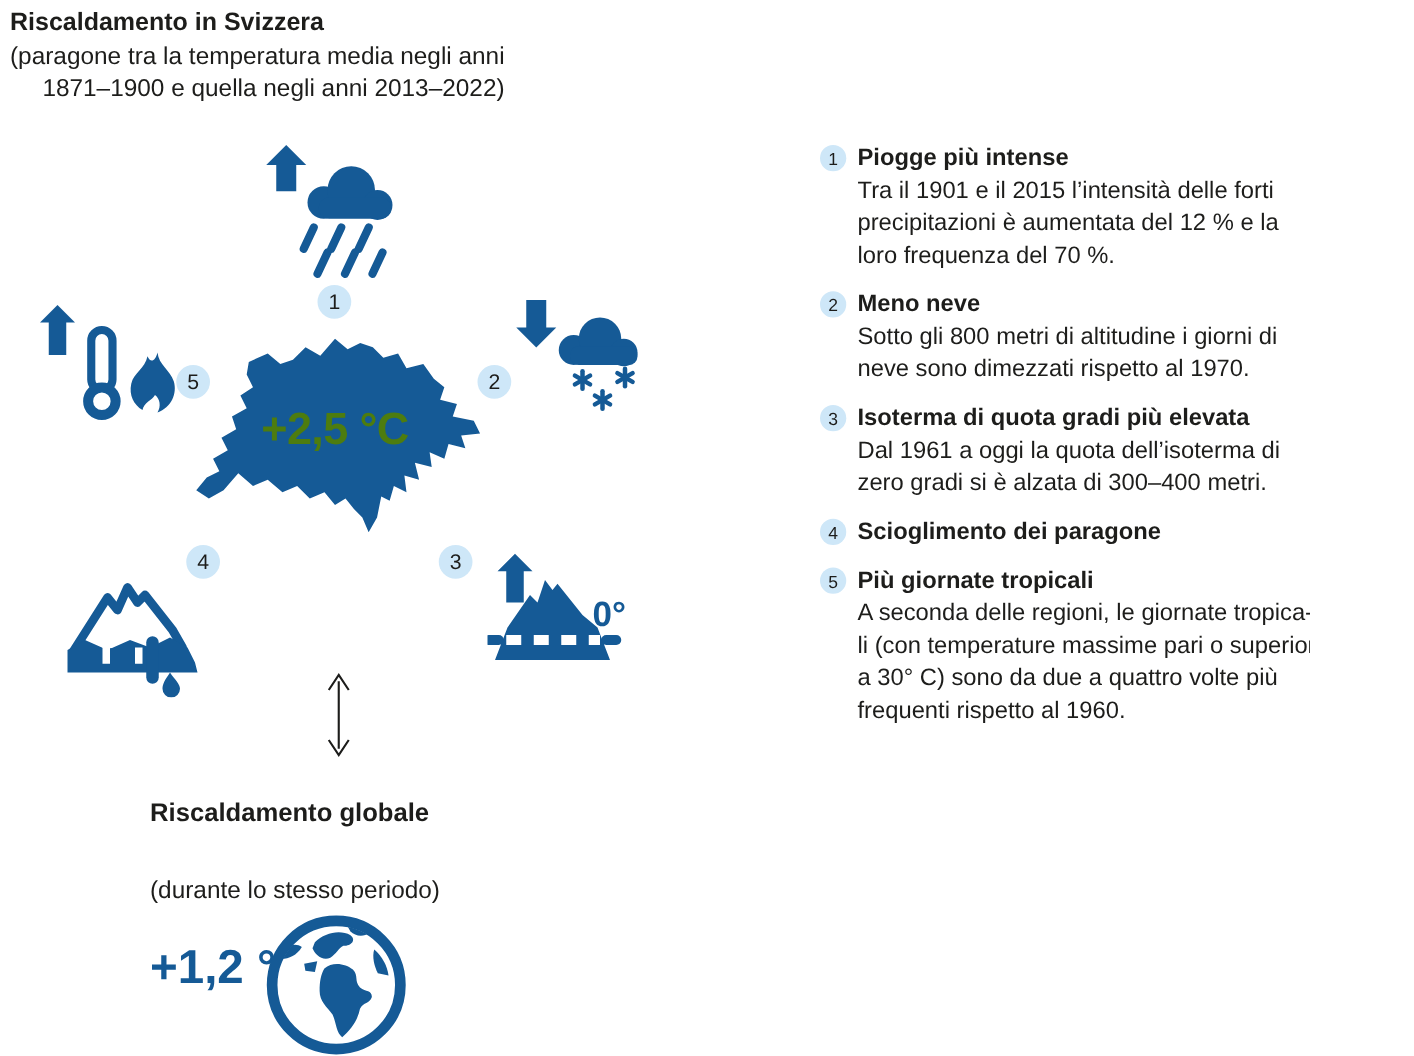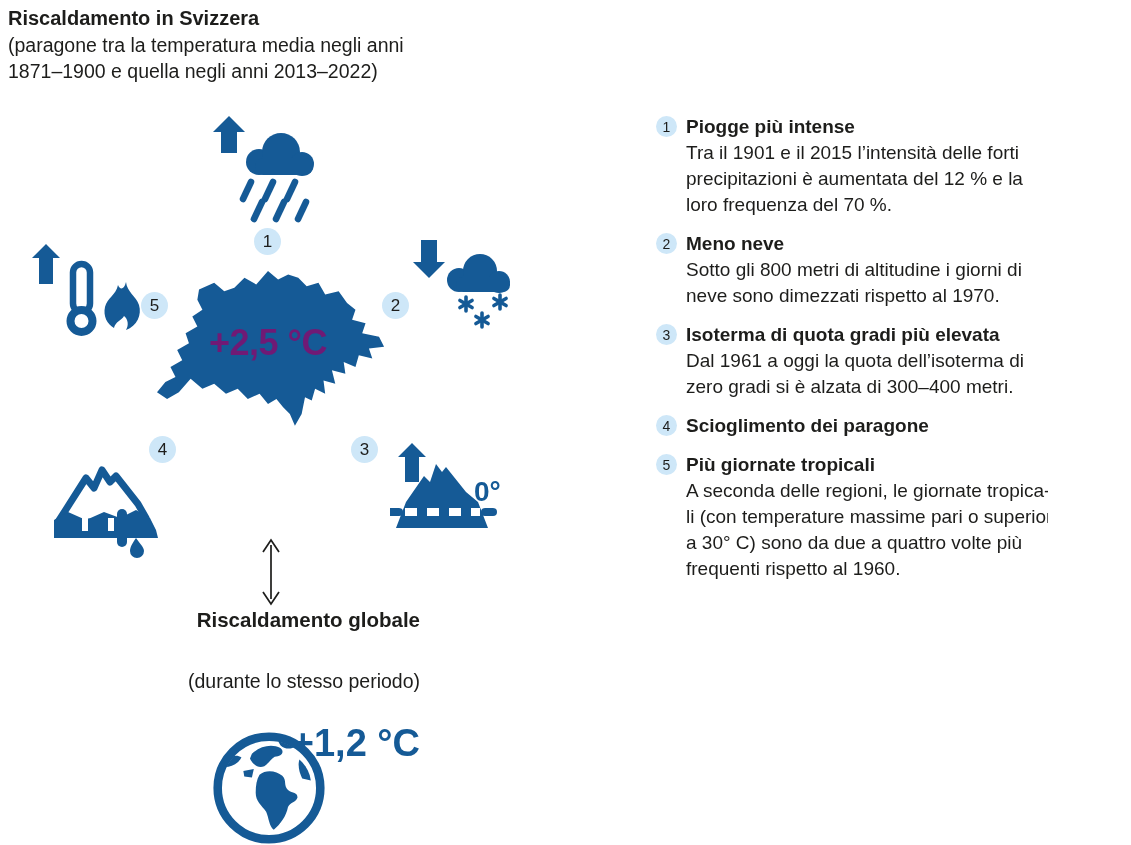--- a/index.html
+++ b/index.html
@@ -9,36 +9,36 @@
   }
   html,body{margin:0;padding:0;background:#fff;}
   .canvas{
     position:relative;width:1048px;height:845px;background:#fff;overflow:hidden;
     font-family:"Liberation Sans",sans-serif;color:var(--text);
   }
   .multiline{white-space:pre-line;}
   
   .title-block{position:absolute;left:8px;top:4px;}
   .title-block h1{margin:0;font-size:20px;line-height:28px;font-weight:bold;}
-  .title-block p{margin:0;font-size:19.5px;line-height:26px;font-weight:normal;}
+  .title-block p{margin:0;font-size:19.5px;line-height:26px;font-weight:normal;text-align:right;}
   
   .legend{position:absolute;left:656px;top:114px;width:478px;}
   .legend-item{display:flex;gap:9px;margin-bottom:13px;}
   .legend-text h2{margin:0;font-size:19px;line-height:26px;font-weight:bold;}
   .legend-text p{margin:0;font-size:19px;line-height:26px;}
   .badge{background:var(--badge-bg);border-radius:50%;display:flex;align-items:center;
          justify-content:center;color:var(--text);flex:none;}
   .badge.small{width:21px;height:21px;font-size:14px;margin-top:2px;}
   .badge.big{position:absolute;width:27px;height:27px;font-size:17px;}
   
   .abs{position:absolute;}
   .map-label{position:absolute;left:150px;top:322px;width:236px;text-align:center;
-             color:#701a75;font-size:36px;font-weight:bold;letter-spacing:-0.5px;}
+             color:#4d7c0f;font-size:36px;font-weight:bold;letter-spacing:-0.5px;}
   .zero-label{position:absolute;left:474px;top:476px;font-size:28px;font-weight:bold;color:var(--blue);}
-  .global-block{position:absolute;left:120px;top:606px;width:300px;text-align:right;}
+  .global-block{position:absolute;left:120px;top:637px;width:300px;text-align:left;}
   .global-block .g-title{font-size:20.5px;font-weight:bold;line-height:27px;}
   .global-block .g-sub{font-size:19.5px;line-height:26px;margin-top:35px;}
   .global-block .g-value{margin-top:28px;font-size:38px;font-weight:bold;color:var(--blue);}
   svg .fill{fill:var(--blue);}
 </style>
 </head>
 <body>
 
 <div class="canvas">
 

